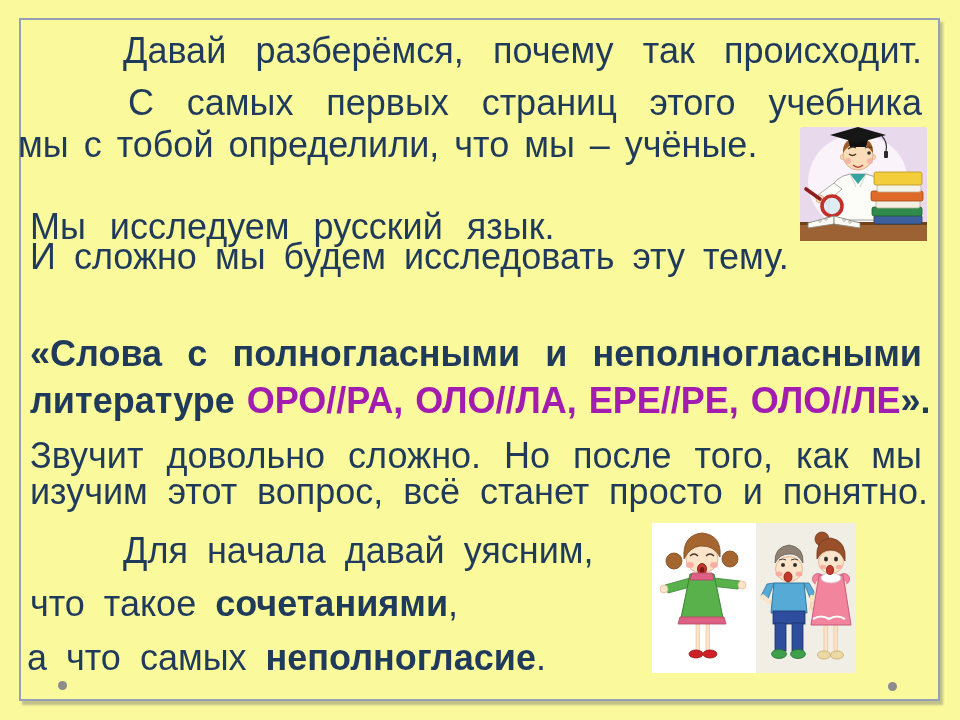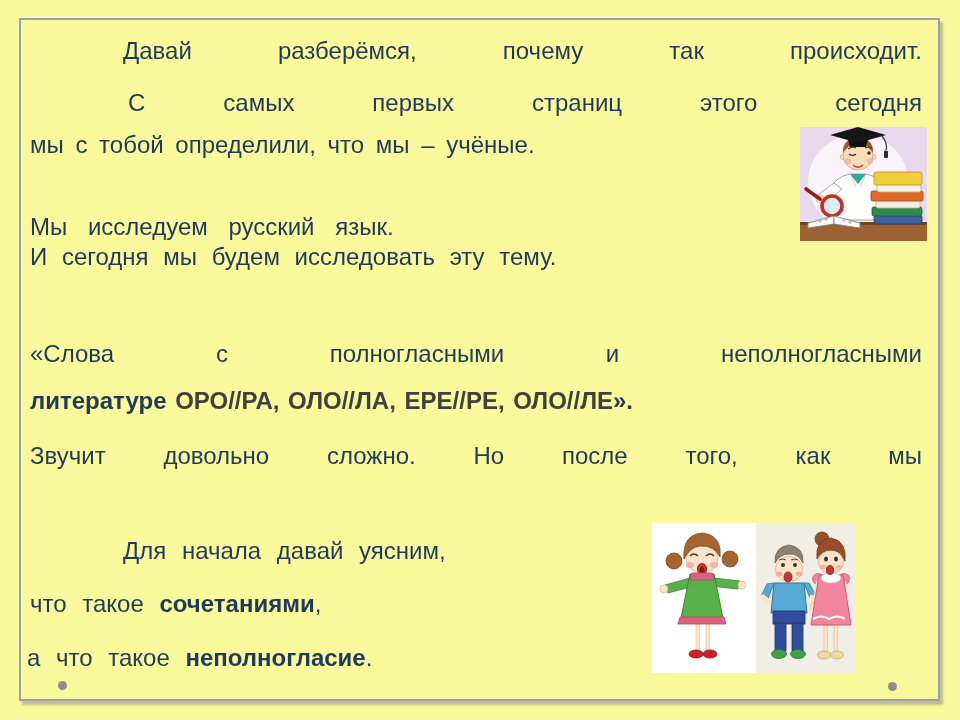--- a/index.html
+++ b/index.html
@@ -14,43 +14,43 @@
   }
   .frame {
     position: absolute; left: 19px; top: 18px;
     width: 917px; height: 679px;
     border: 2px solid #97A0B4;
     box-shadow: 3px 4px 2px rgba(125,125,115,0.45);
     background: transparent;
   }
   .line {
     position: absolute;
-    font-size: 24px; line-height: 44px;
+    font-size: 36px; line-height: 44px;
     color: #1F3A5A;
     white-space: nowrap;
   }
   .just {
     white-space: normal;
     text-align: justify;
     text-align-last: justify;
     -moz-text-align-last: justify;
   }
   .b { font-weight: bold; }
-  .green { color: #404040; font-weight: bold; }
+  .green { color: #a21caf; font-weight: bold; }
   .dot {
     position: absolute; width: 9px; height: 9px;
     border-radius: 50%; background: #8C8C8C;
   }
   #l1  { left: 123px; top: 29px;  width: 799px; }
   #l2  { left: 128px; top: 81px;  width: 794px; }
-  #l3  { left: 30px;  top: 123px; word-spacing: 5px; text-align: right; }
+  #l3  { left: 18px;  top: 123px; word-spacing: 5px; text-align: right; }
   #l4  { left: 30px;  top: 177px; word-spacing: 14px; margin-top: 28px; }
   #l5  { left: 30px;  top: 235px; word-spacing: 8px; }
   #l6  { left: 115px; top: 287px; width: 807px; }
-  #l7  { left: 30px;  top: 332px; width: 892px; font-weight: normal; }
+  #l7  { left: 30px;  top: 332px; width: 892px; font-weight: bold; }
   #l8  { left: 30px;  top: 379px; font-weight: bold; word-spacing: 2px; }
   #l9  { left: 30px;  top: 434px; width: 892px; }
   #l10 { left: 30px;  top: 470px; width: 898px; }
   #l11 { left: 123px; top: 529px; word-spacing: 9px; }
   #l12 { left: 30px;  top: 582px; word-spacing: 9px; }
   #l13 { left: 27px;  top: 636px; word-spacing: 9px; }
   #dot-left  { left: 58px;  top: 681px; }
   #dot-right { left: 888px; top: 682px; }
   #scientist-illustration {
     position: absolute; left: 800px; top: 127px;
@@ -66,59 +66,62 @@
 
 <div class="slide">
 
   <div class="frame"></div>
 
   <div class="line just" id="l1">
     <span>Давай разберёмся, почему так происходит.</span>
   </div>
 
   <div class="line just" id="l2">
-    <span>С самых первых страниц этого сегодня</span>
+    <span>С самых первых страниц этого учебника</span>
   </div>
 
   <div class="line" id="l3">
     <span>мы с тобой определили, что мы – учёные.</span>
   </div>
 
   <div class="line" id="l4">
     <span>Мы исследуем русский язык.</span>
   </div>
 
   <div class="line" id="l5">
-    <span>И сегодня мы будем исследовать эту тему.</span>
+    <span>И сложно мы будем исследовать эту тему.</span>
   </div>
 
 
   <div class="line just" id="l7">
     <span>«Слова с полногласными и неполногласными</span>
   </div>
 
   <div class="line" id="l8">
     <span>литературе </span><span class="green">ОРО//РА, ОЛО//ЛА, ЕРЕ//РЕ, ОЛО//ЛЕ</span><span>».</span>
   </div>
 
   <div class="line just" id="l9">
     <span>Звучит довольно сложно. Но после того, как мы</span>
   </div>
 
+  <div class="line just" id="l10">
+    <span>изучим этот вопрос, всё станет просто и понятно.</span>
+  </div>
 
   <div class="line" id="l11">
     <span>Для начала давай уясним,</span>
   </div>
 
   <div class="line" id="l12">
     <span>что такое </span><span class="b">сочетаниями</span><span>,</span>
   </div>
 
   <div class="line" id="l13">
-    <span>а что такое </span><span class="b">неполногласие</span><span>.</span>
+    <span>а что самых </span><span class="b">неполногласие</span><span>.</span>
   </div>
 
   <svg id="scientist-illustration" viewBox="0 0 127 114">
     <rect x="0" y="0" width="127" height="114" rx="3" fill="#E9D9EC"></rect>
     <ellipse cx="58" cy="55" rx="50" ry="48" fill="#FAF3FA"></ellipse>
     <g>
       <path d="M30,64 Q34,50 50,47 L66,47 Q82,50 86,64 L88,93 L28,93 Z" fill="#FCFCF8" stroke="#9A9A90" stroke-width="0.9"></path>
       <polygon points="50,47 66,47 58,57" fill="#35A39E"></polygon>
       <path d="M50,47 L56,60 M66,47 L60,60" stroke="#C9C9BE" stroke-width="0.8" fill="none"></path>
       <circle cx="43" cy="30" r="2.6" fill="#FBDCB8" stroke="#D8A87E" stroke-width="0.7"></circle>

